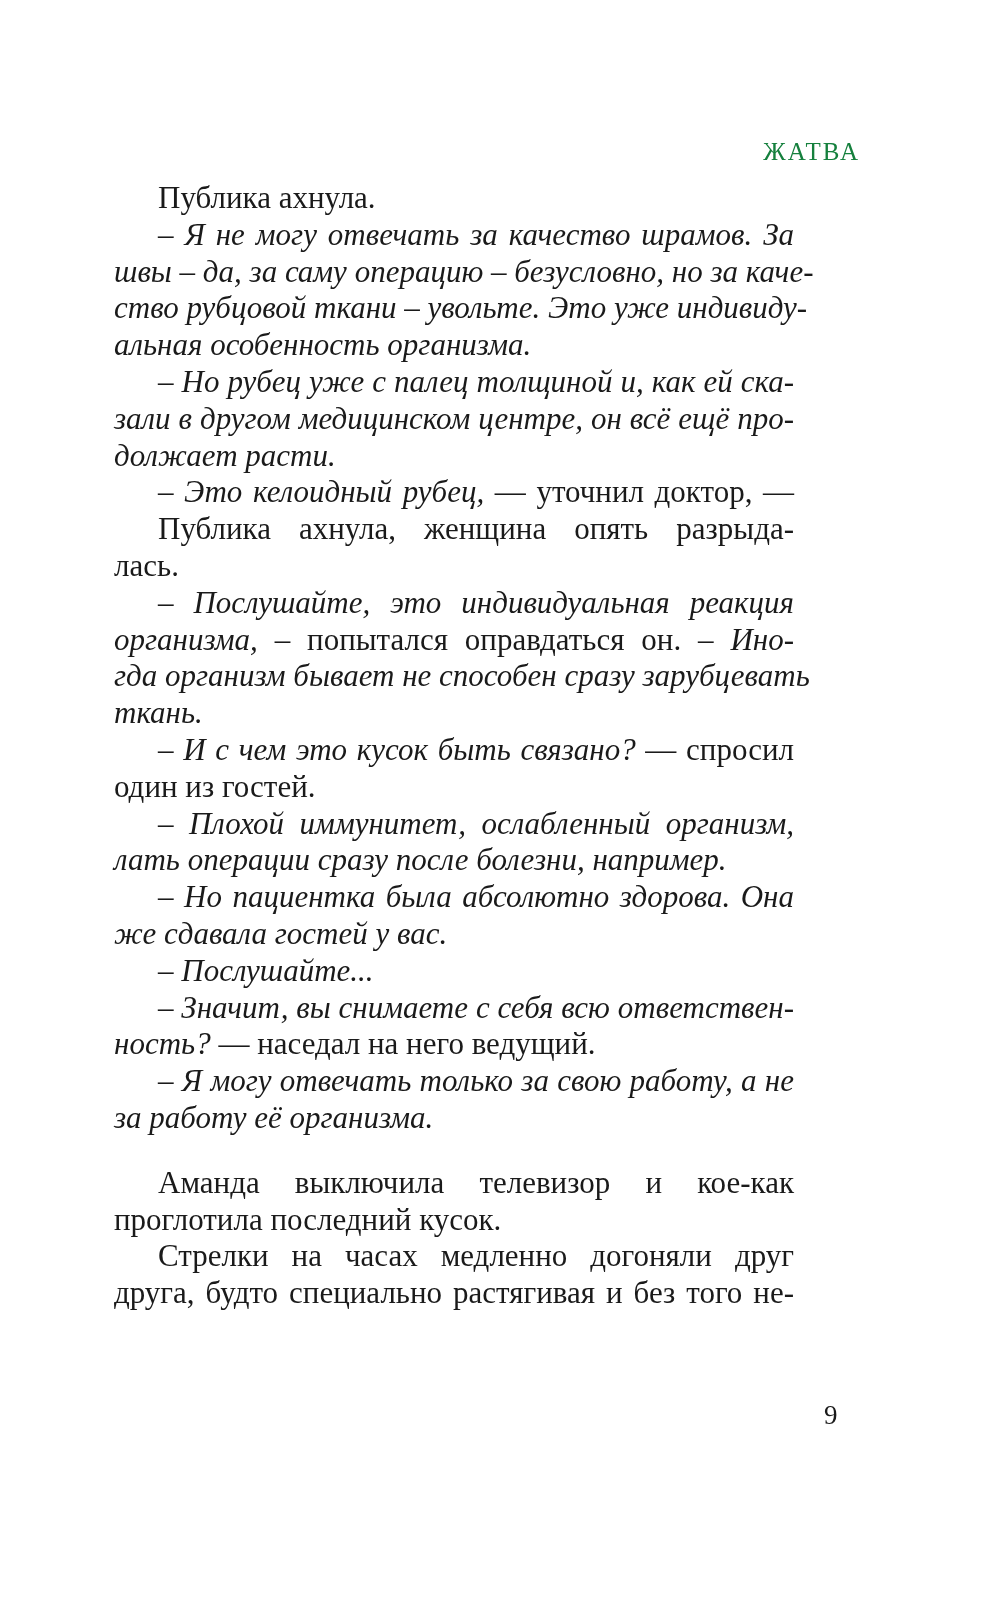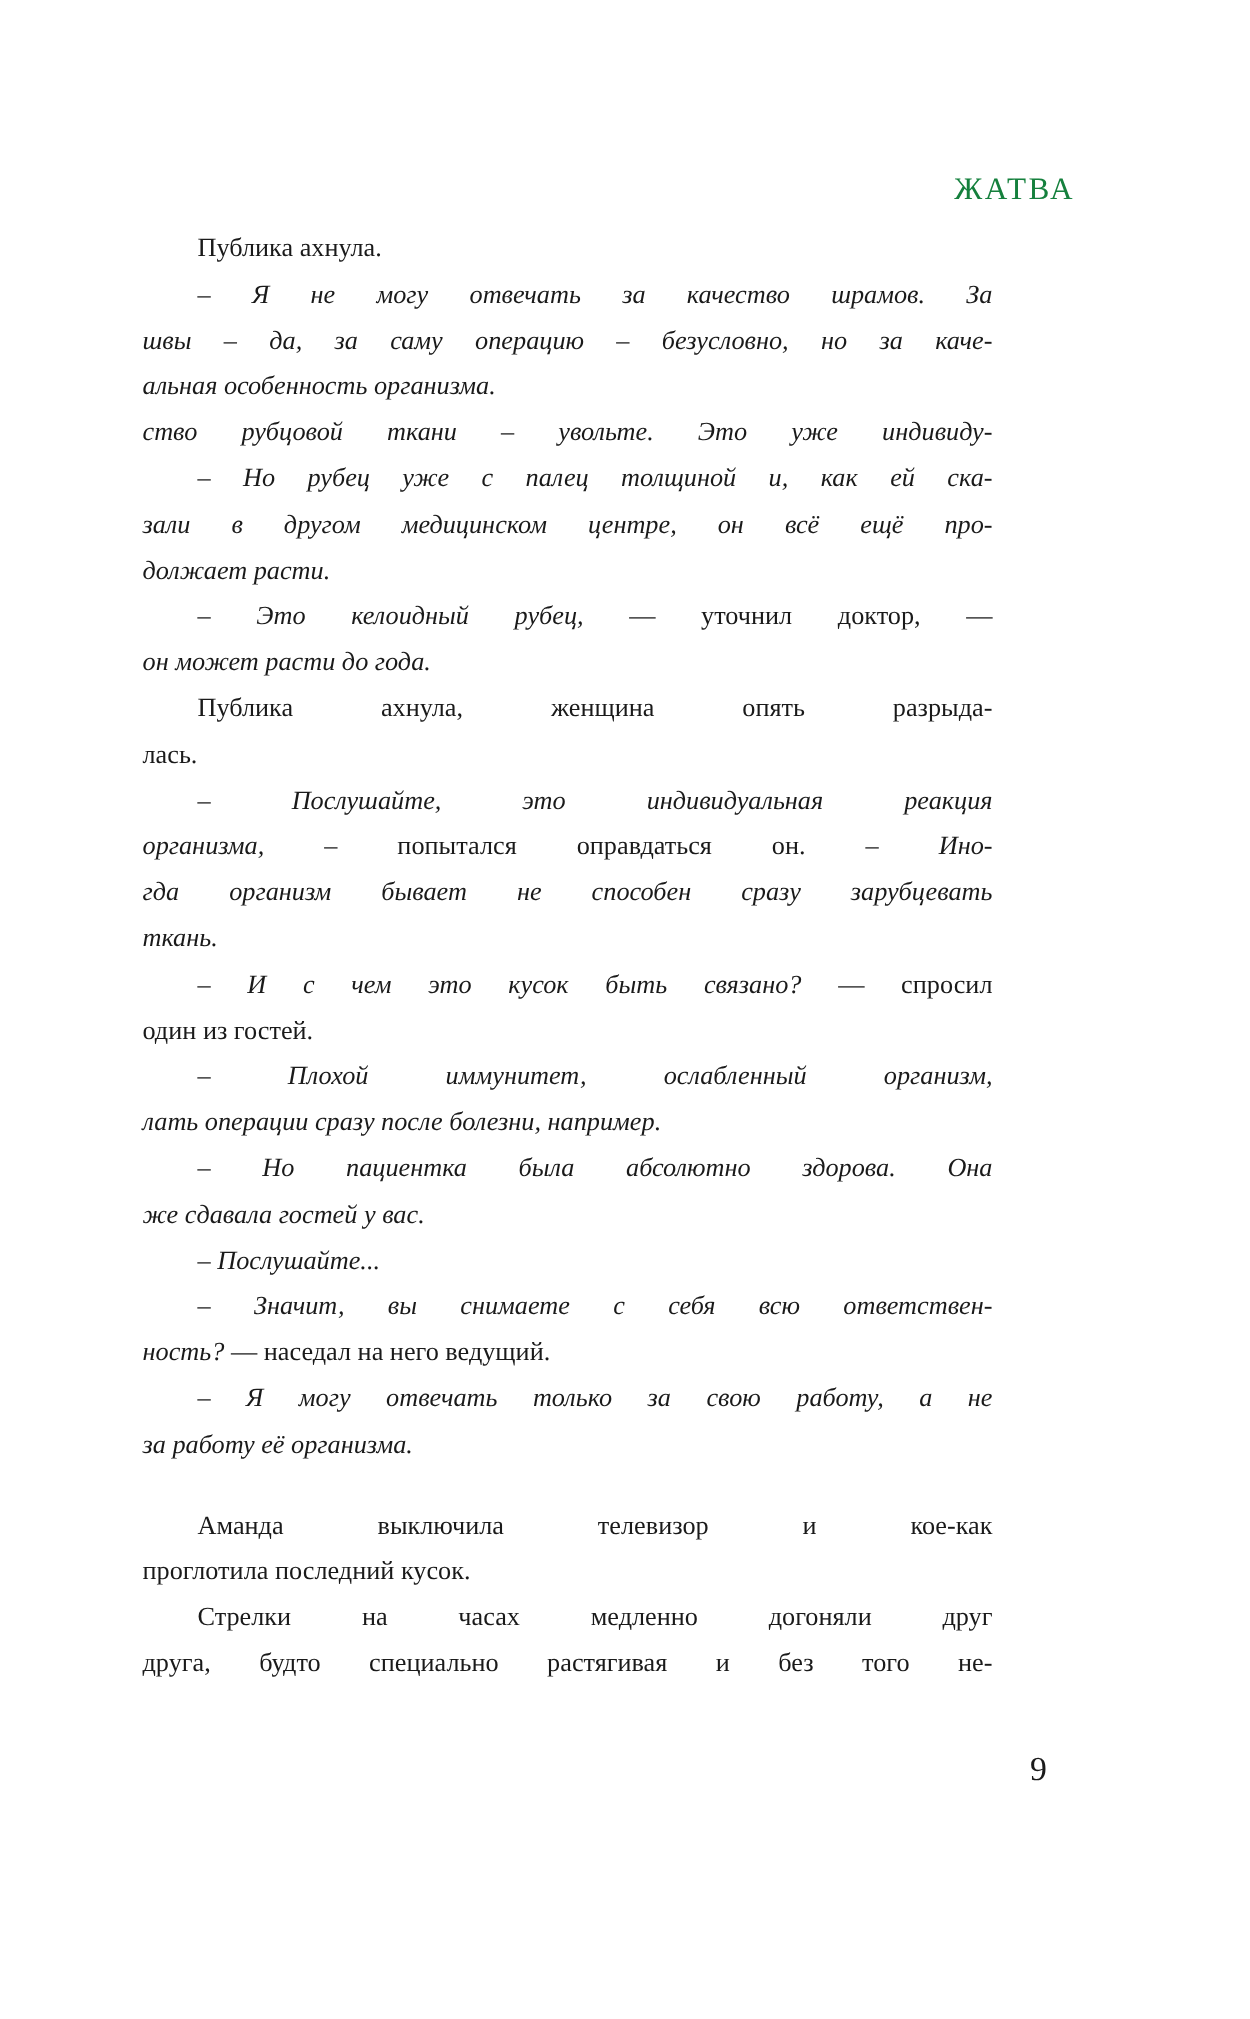--- a/index.html
+++ b/index.html
@@ -1,44 +1,43 @@
 <!DOCTYPE html>
 <html><head>
 <meta charset="utf-8">
 <style>
   html, body { margin: 0; padding: 0; background: #ffffff; }
   body { width: 1000px; height: 1615px; position: relative; overflow: hidden;
          font-family: "Liberation Serif", "DejaVu Serif", serif; color: #1a1a1a; }
   .running-head { position: absolute; top: 138px; right: 140px; font-size: 25px;
                   letter-spacing: 2px; color: #15803d; }
   .text-block { position: absolute; left: 114px; top: 180px; width: 680px; }
-  .line { display: block; height: 36.8px; line-height: 36.8px; font-size: 21px;
+  .line { display: block; height: 36.8px; line-height: 36.8px; font-size: 31px;
           white-space: nowrap; text-align: justify; text-align-last: justify; }
   .line.last { text-align-last: left; }
   .line.indent { padding-left: 44px; }
   .line.gap { margin-top: 28px; }
   .it { font-style: italic; }
   .page-number { position: absolute; top: 1400px; left: 824px; font-size: 27px; color: #1a1a1a; }
 </style>
 </head>
 <body>
 
 <div>
   <div class="running-head">ЖАТВА</div>
   <div class="text-block" id="text-block">
       <span class="line indent last"><span>Публика ахнула.</span></span>
       <span class="line indent"><span class="it">– Я не могу отвечать за качество шрамов. За</span></span>
       <span class="line"><span class="it">швы – да, за саму операцию – безусловно, но за каче-</span></span>
+      <span class="line"><span class="it">ство рубцовой ткани – увольте. Это уже индивиду-</span></span>
       <span class="line last"><span class="it">альная особенность организма.</span></span>
-      <span class="line"><span class="it">ство рубцовой ткани – увольте. Это уже индивиду-</span></span>
       <span class="line indent"><span class="it">– Но рубец уже с палец толщиной и, как ей ска-</span></span>
       <span class="line"><span class="it">зали в другом медицинском центре, он всё ещё про-</span></span>
       <span class="line last"><span class="it">должает расти.</span></span>
       <span class="line indent"><span class="it">– Это келоидный рубец, </span><span>— уточнил доктор, —</span></span>
-      <span class="line last"><span class="it">он может расти до года.</span></span>
       <span class="line indent"><span>Публика ахнула, женщина опять разрыда-</span></span>
       <span class="line last"><span>лась.</span></span>
       <span class="line indent"><span class="it">– Послушайте, это индивидуальная реакция</span></span>
       <span class="line"><span class="it">организма, </span><span>– попытался оправдаться он. – </span><span class="it">Ино-</span></span>
       <span class="line"><span class="it">гда организм бывает не способен сразу зарубцевать</span></span>
       <span class="line last"><span class="it">ткань.</span></span>
       <span class="line indent"><span class="it">– И с чем это кусок быть связано? </span><span>— спросил</span></span>
       <span class="line last"><span>один из гостей.</span></span>
       <span class="line indent"><span class="it">– Плохой иммунитет, ослабленный организм,</span></span>
       <span class="line last"><span class="it">лать операции сразу после болезни, например.</span></span>

